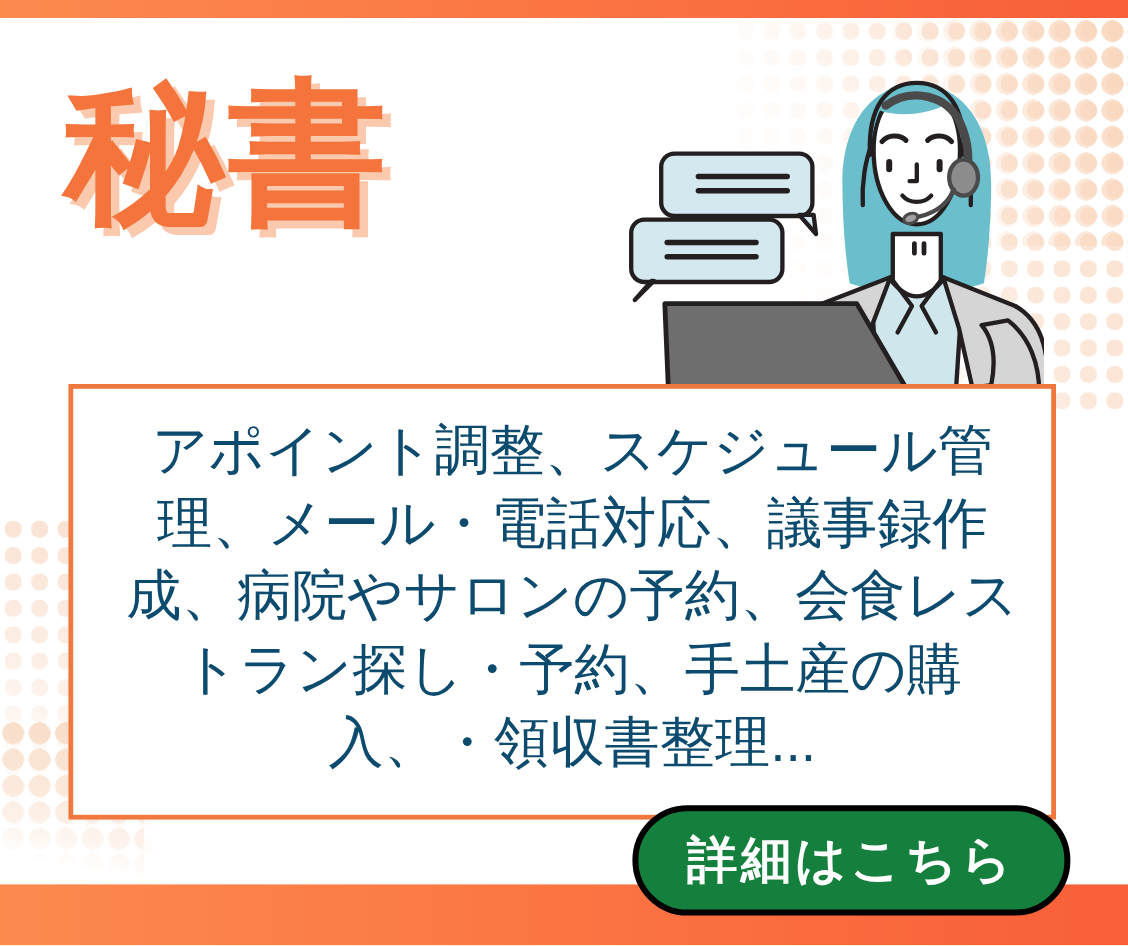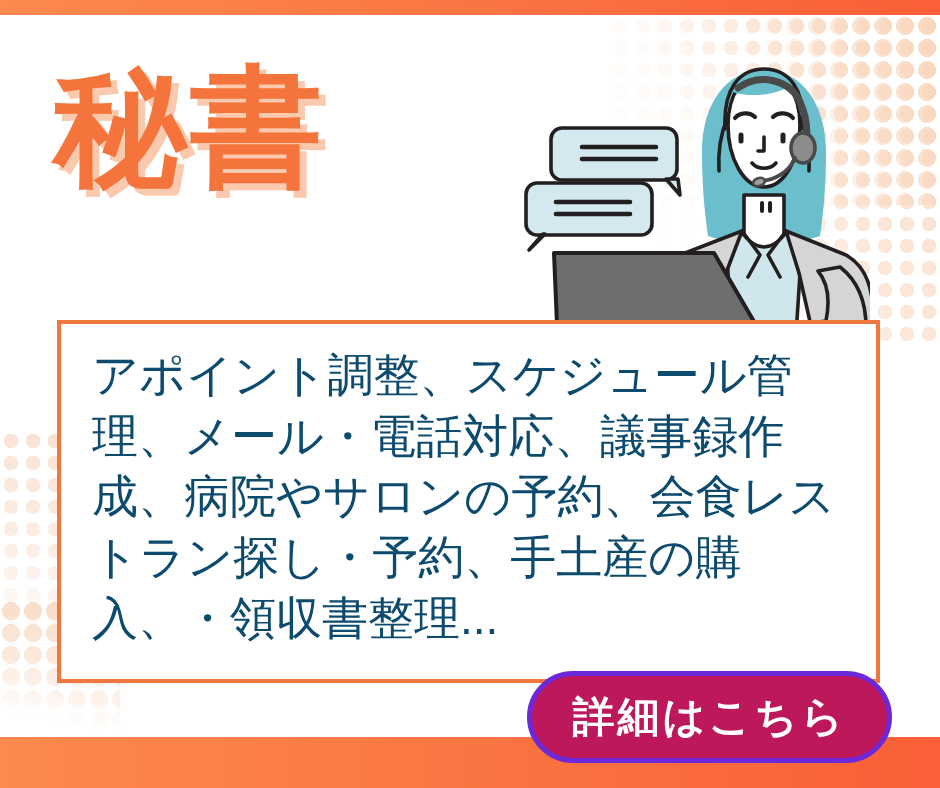--- a/index.html
+++ b/index.html
@@ -9,20 +9,21 @@
   }
   body {
     font-family: "Liberation Sans", sans-serif;
   }
   .banner {
     position: relative;
     width: 940px;
     height: 788px;
     background: #ffffff;
     overflow: hidden;
+    text-align: center;
   }
 
   
   .bar {
     position: absolute;
     left: 0;
     width: 940px;
     background: linear-gradient(90deg, #FC8A4F 0%, #FB7744 45%, #F95F38 100%);
     z-index: 6;
   }
@@ -133,22 +134,22 @@
 
   
   .cta {
     position: absolute;
     left: 527px;
     top: 671px;
     width: 365px;
     height: 92px;
     box-sizing: border-box;
     border-radius: 46px;
-    background: #be185d;
-    border: 5px solid #6d28d9;
+    background: #15803d;
+    border: 5px solid #000000;
     z-index: 8;
     display: flex;
     align-items: center;
     justify-content: center;
     cursor: pointer;
   }
   .cta-label {
     color: #ffffff;
     font-size: 42px;
     font-weight: 700;

